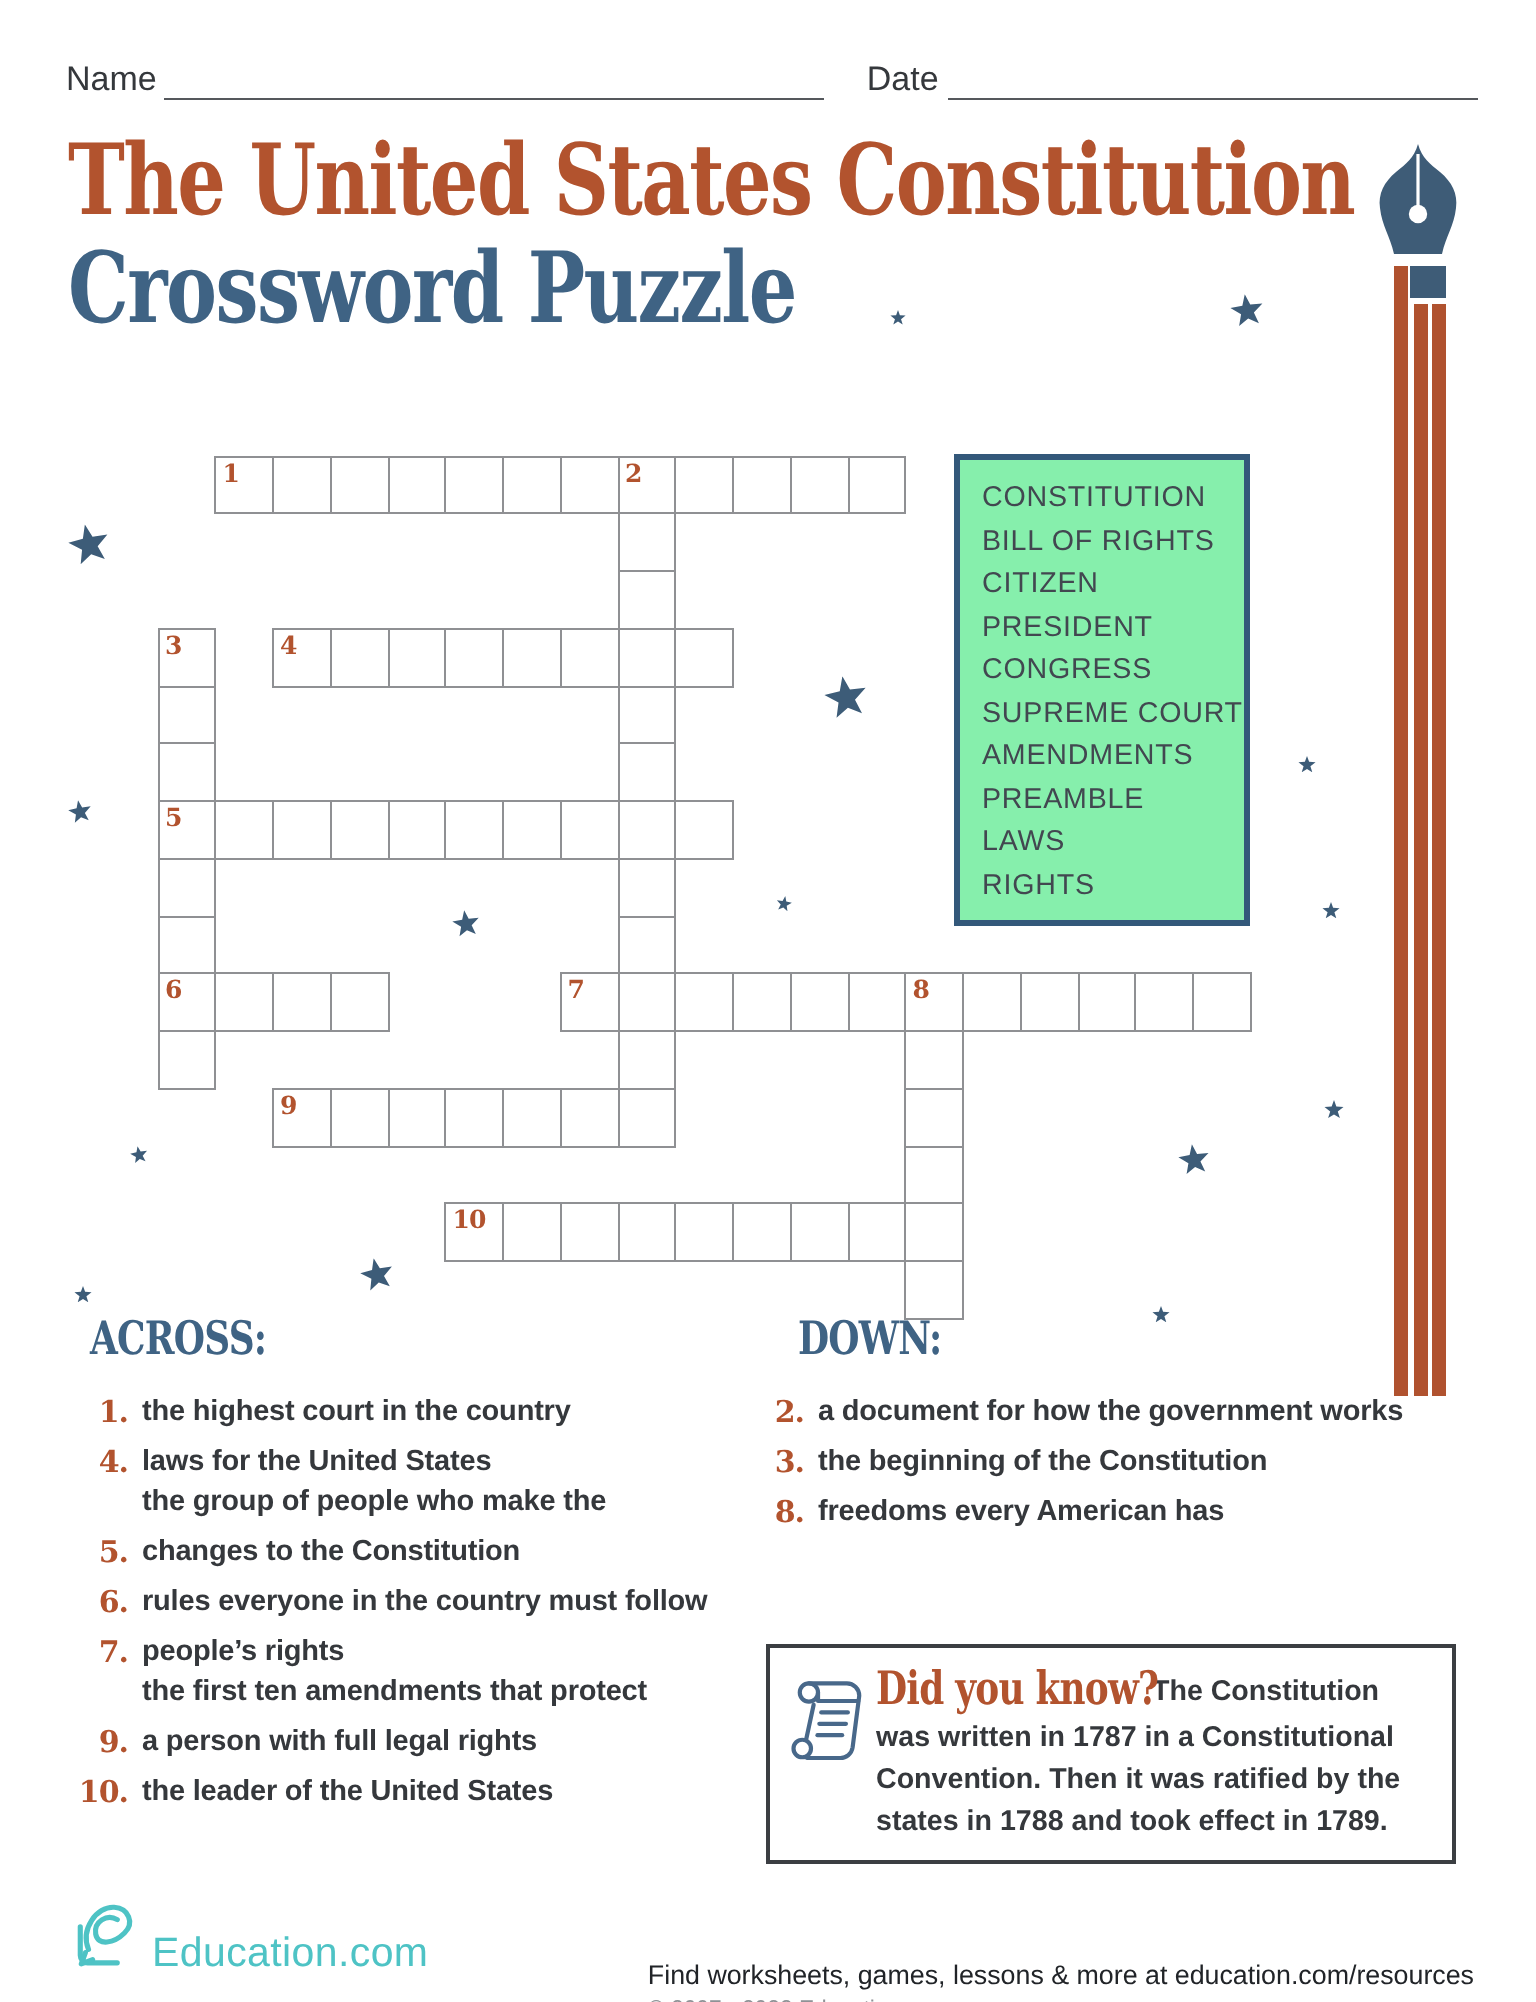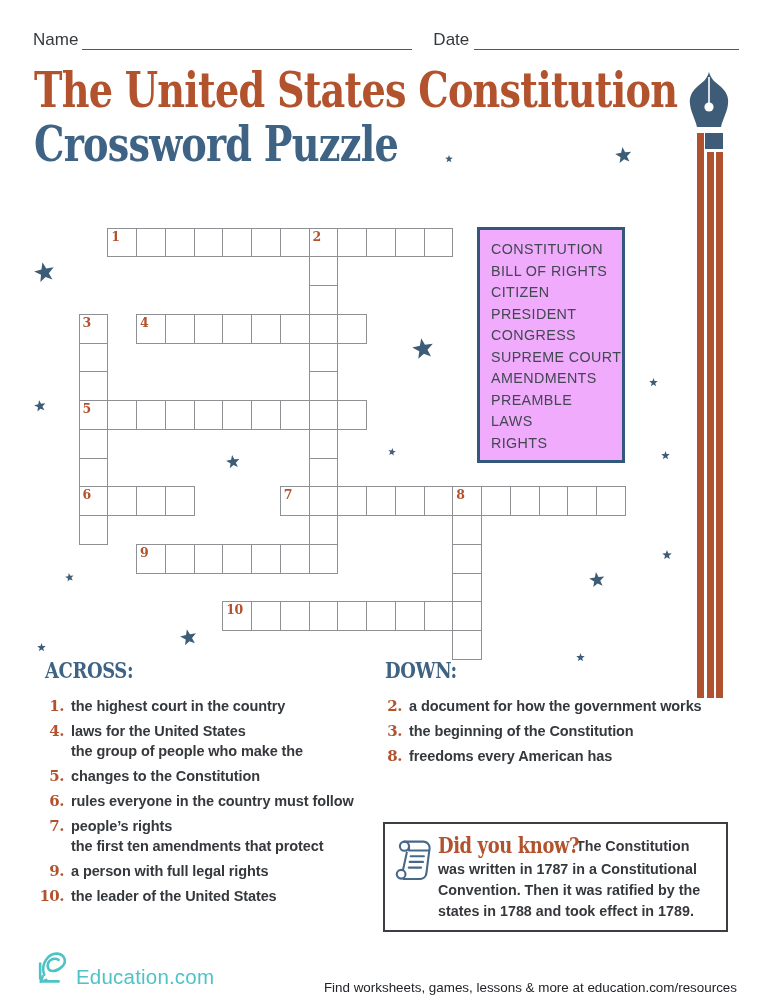--- a/index.html
+++ b/index.html
@@ -28,41 +28,41 @@
                    padding-bottom:1px;white-space:nowrap;}
 
   
   .cw-cell{position:absolute;box-sizing:border-box;border:1px solid var(--gridline);
            background:#fff;z-index:2;}
   .cw-num{position:absolute;z-index:3;font-family:"DejaVu Serif",serif;font-weight:bold;
           font-size:12.5px;letter-spacing:-0.5px;color:var(--orange);line-height:1;}
 
   
   .wordbox{position:absolute;left:477px;top:227px;width:148px;height:236px;
-           border:3px solid #33587a;box-sizing:border-box;background:#f0abfc;z-index:2;}
+           border:3px solid #33587a;box-sizing:border-box;background:#86efac;z-index:2;}
   .wordbox ul{list-style:none;margin:9px 0 0 0;padding:0 0 0 11px;}
   .wordbox li{font-size:14.3px;line-height:21.5px;letter-spacing:0.4px;color:var(--wordtext);
               white-space:nowrap;}
 
   
   .star{position:absolute;z-index:1;line-height:0;}
 
   
   .pen-nib{position:absolute;left:687px;top:71px;z-index:1;line-height:0;}
   .stripe{position:absolute;width:7px;background:var(--stripe);}
   .flag-square{position:absolute;left:705px;top:133px;width:18px;height:16px;background:var(--nib);}
 
   
   .clue-col{position:absolute;top:656px;}
   .clue-col-across{left:38px;width:340px;}
   .clue-col-down{left:384px;width:340px;}
   .clue-heading{font-size:23px;color:var(--blue);letter-spacing:-0.5px;margin:0 0 13px 0;}
   .clue-heading>span{display:inline-block;transform:scaleX(0.78);transform-origin:0 0;white-space:nowrap;}
   .clue-heading-across{margin-left:7px;}
-  .clue-heading-down{margin-left:1px;}
+  .clue-heading-down{margin-left:15px;}
   .clue{display:flex;margin-bottom:5px;}
   .clue-num{flex:0 0 auto;text-align:right;margin-right:7px;color:var(--orange);
             font-family:"DejaVu Serif",serif;font-weight:bold;font-size:15px;line-height:20px;
             letter-spacing:-0.5px;}
   .clue-col-across .clue-num{width:26px;}
   .clue-col-down .clue-num{width:18px;}
   .clue-line{white-space:nowrap;font-weight:bold;font-size:14.5px;line-height:20px;
              color:var(--textdark);letter-spacing:-0.1px;}
 
   

